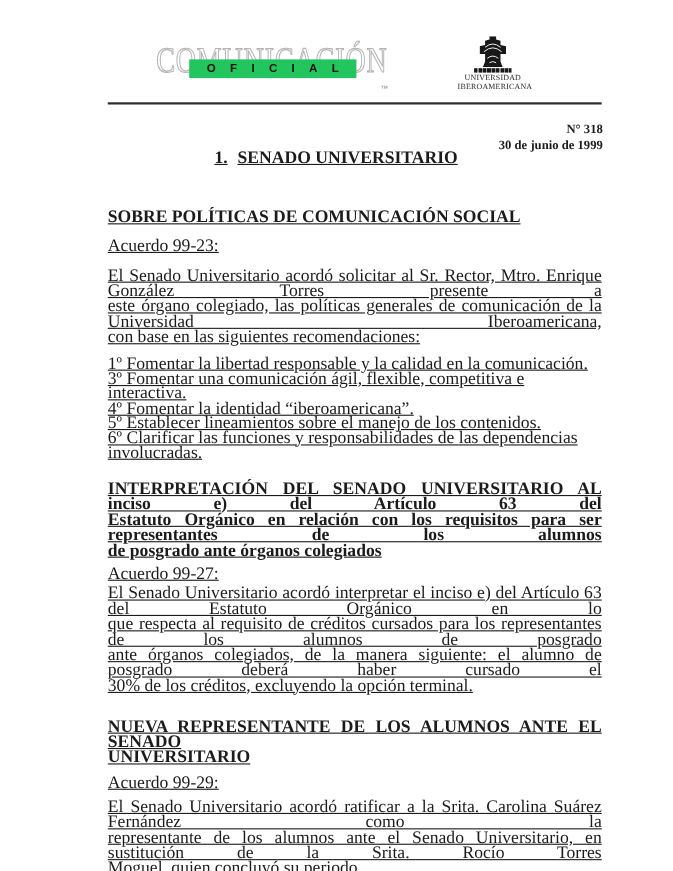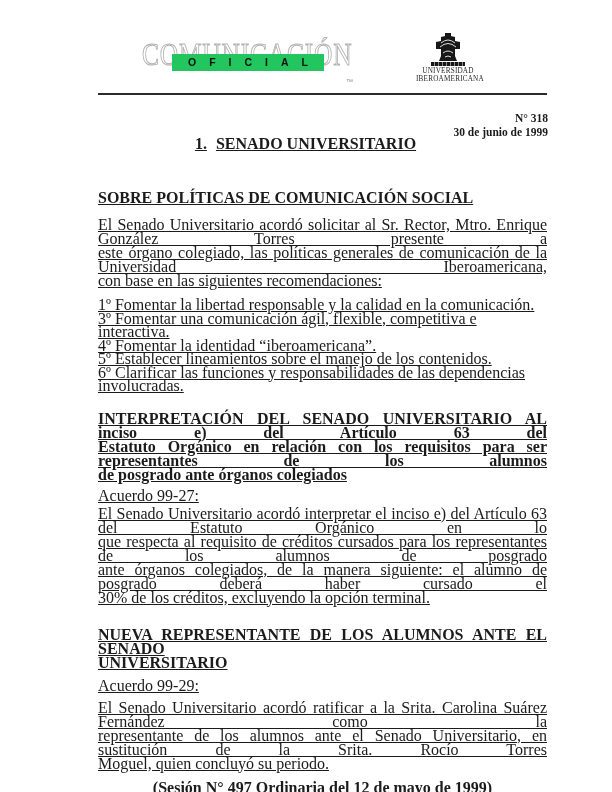--- a/index.html
+++ b/index.html
@@ -83,20 +83,21 @@
     <div>30 de junio de 1999</div>
   </div>
 
   <main class="content">
     <div class="doc-title">
       <span class="num">1.</span><span>SENADO UNIVERSITARIO</span>
     </div>
 
     <div class="h1 mt-sobre">SOBRE POLÍTICAS DE COMUNICACIÓN SOCIAL</div>
 
+    <div class="mt-acuerdo1">Acuerdo 99-23:</div>
 
     <div class="para mt-para1">
         <div class="line jline">El Senado Universitario acordó solicitar al Sr. Rector, Mtro. Enrique González Torres presente a</div>
         <div class="line jline">este órgano colegiado, las políticas generales de comunicación de la Universidad Iberoamericana,</div>
         <div class="line">con base en las siguientes recomendaciones:</div>
       </div>
 
     <div class="list mt-list">
         <div class="line">1º Fomentar la libertad responsable y la calidad en la comunicación.</div>
         <div class="line">3º Fomentar una comunicación ágil, flexible, competitiva e interactiva.</div>

